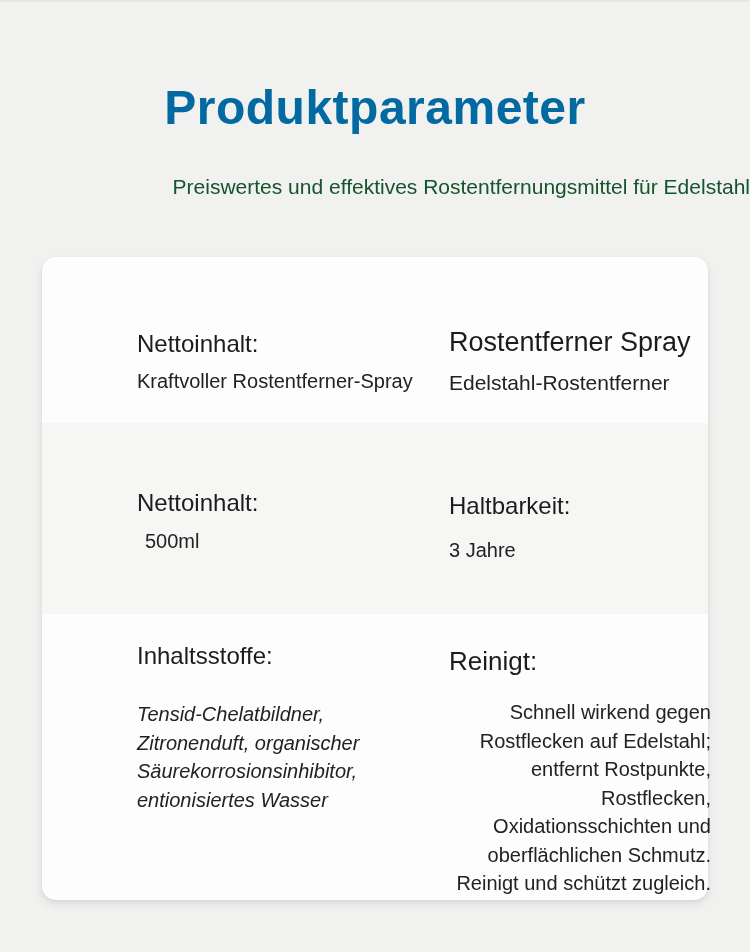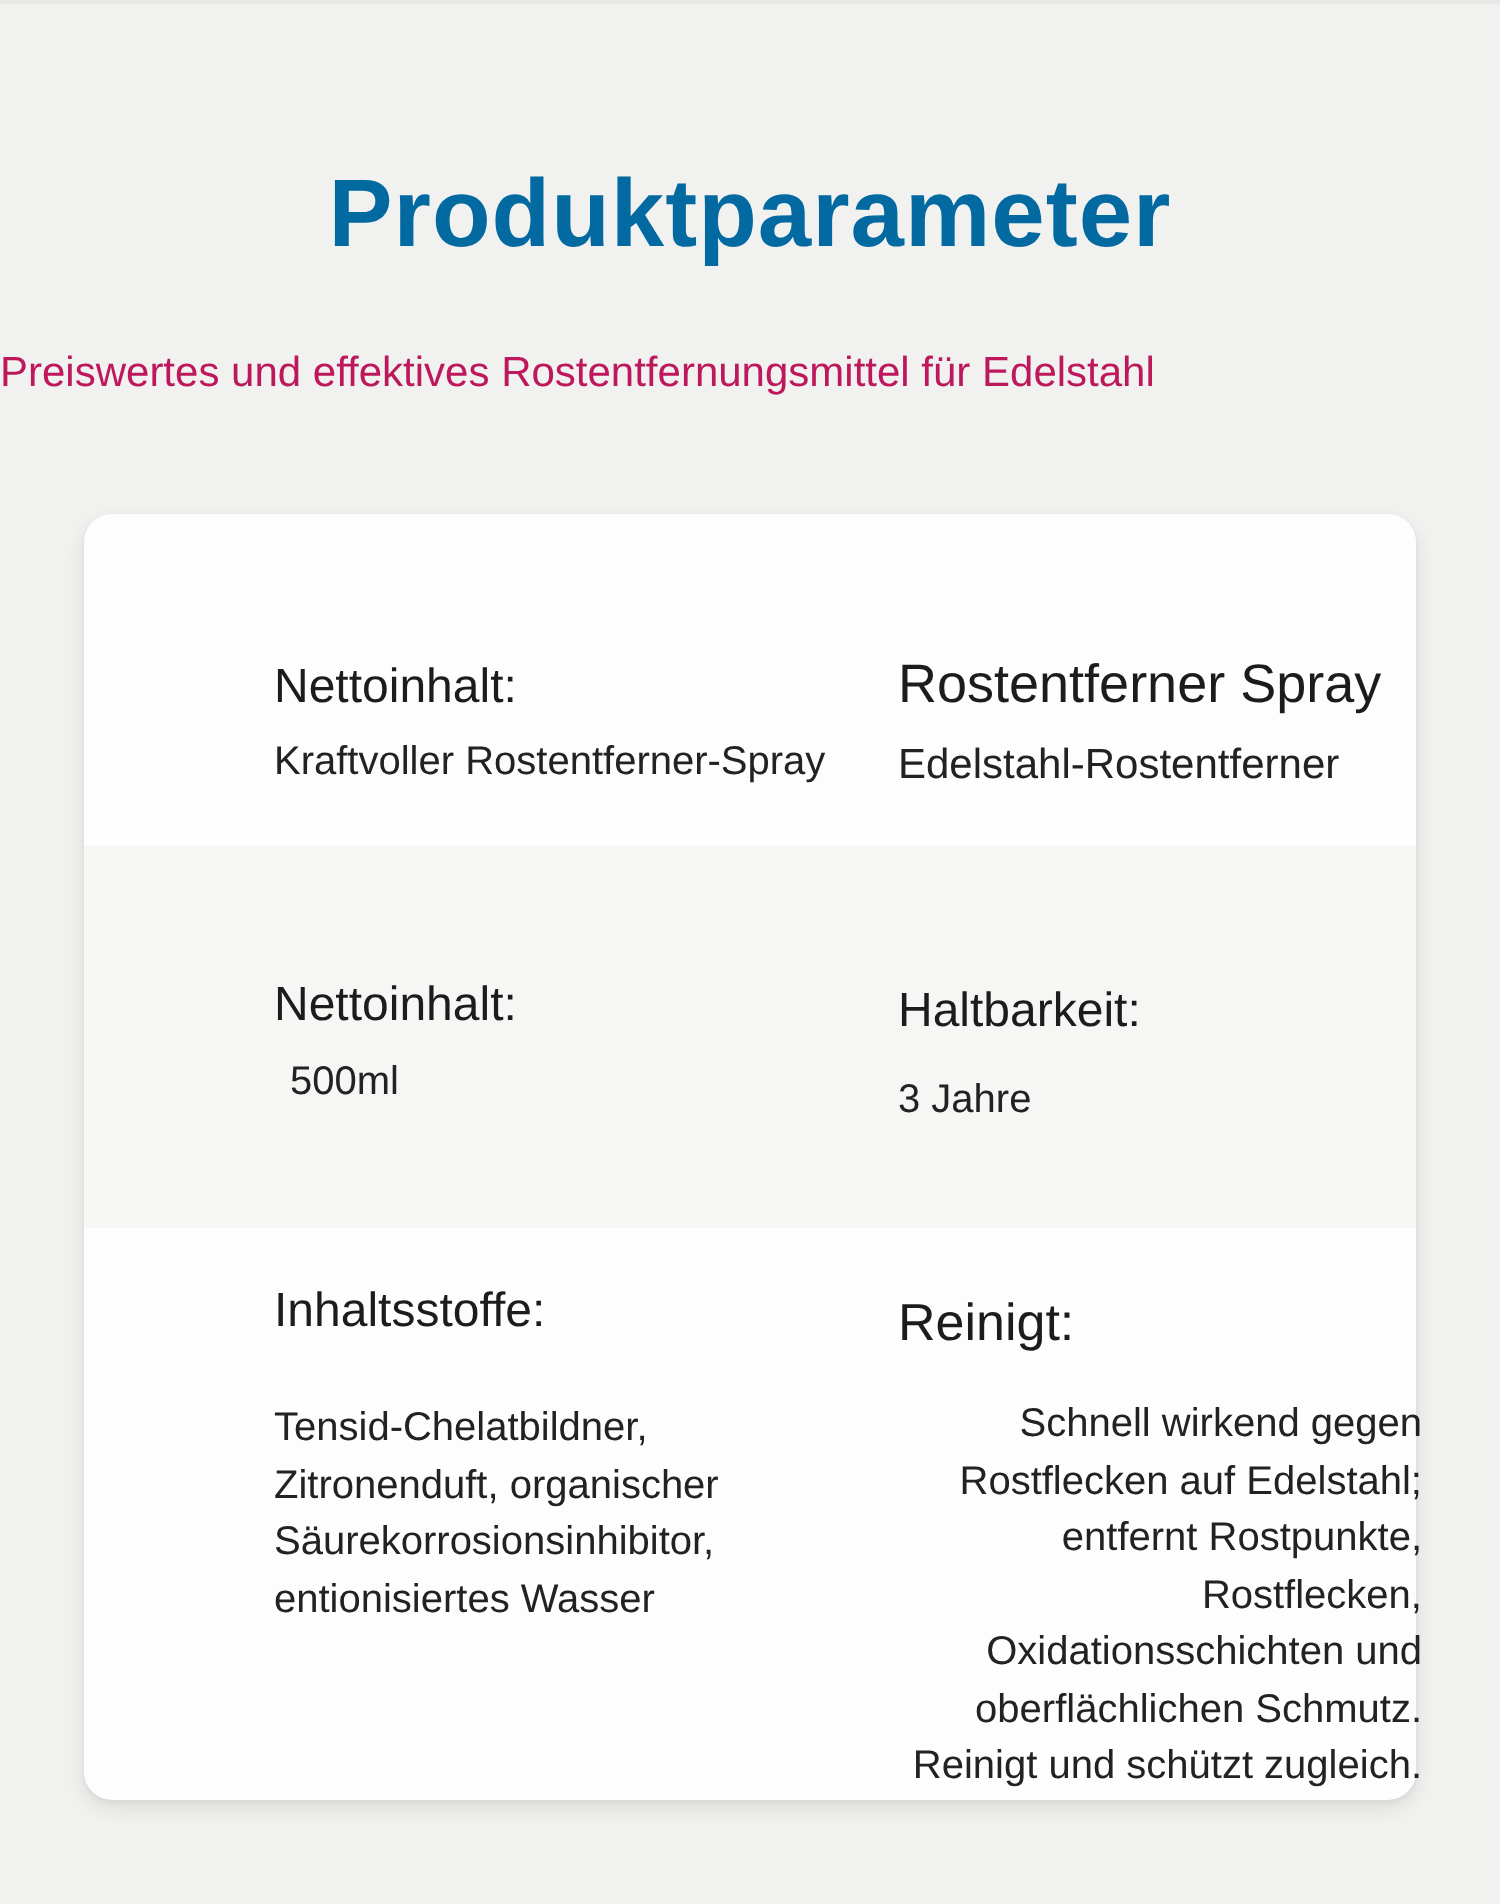--- a/index.html
+++ b/index.html
@@ -22,23 +22,23 @@
     font-size: 48px;
     font-weight: bold;
     letter-spacing: 0.5px;
     color: #0369a1;
     line-height: 1.1;
   }
   .subtitle {
     position: absolute;
     left: 0; right: 0;
     top: 172px;
-    text-align: left;
+    text-align: right;
     font-size: 21px;
-    color: #be185d;
+    color: #14532d;
     line-height: 1.2;
   }
   .card {
     position: absolute;
     left: 42px;
     top: 255px;
     width: 666px;
     height: 643px;
     background: #fdfdfd;
     border-radius: 14px;
@@ -59,21 +59,21 @@
   .r1-left-value  { left: 95px;  top: 110px; text-align: right; }
   .r1-right-label { left: 407px; top: 69px; font-size: 27px; }
   .r1-right-value { left: 407px; top: 112px; font-size: 21px; }
 
   .r2-left-label  { left: 95px;  top: 232px; }
   .r2-left-value  { left: 103px;  top: 270px; }
   .r2-right-label { left: 407px; top: 235px; }
   .r2-right-value { left: 407px; top: 279px; }
 
   .r3-left-label  { left: 95px;  top: 385px; }
-  .r3-left-value  { left: 95px;  top: 443px; width: 250px; }
+  .r3-left-value  { left: 95px;  top: 443px; width: 250px; font-style: italic; }
   .r3-right-label { left: 407px; top: 389px; font-size: 26px; }
   .r3-right-value { left: 407px; top: 441px; width: 262px; text-align: right; }
 </style>
 </head>
 <body>
 
 <div class="page">
 
   <div class="title">Produktparameter</div>
 

